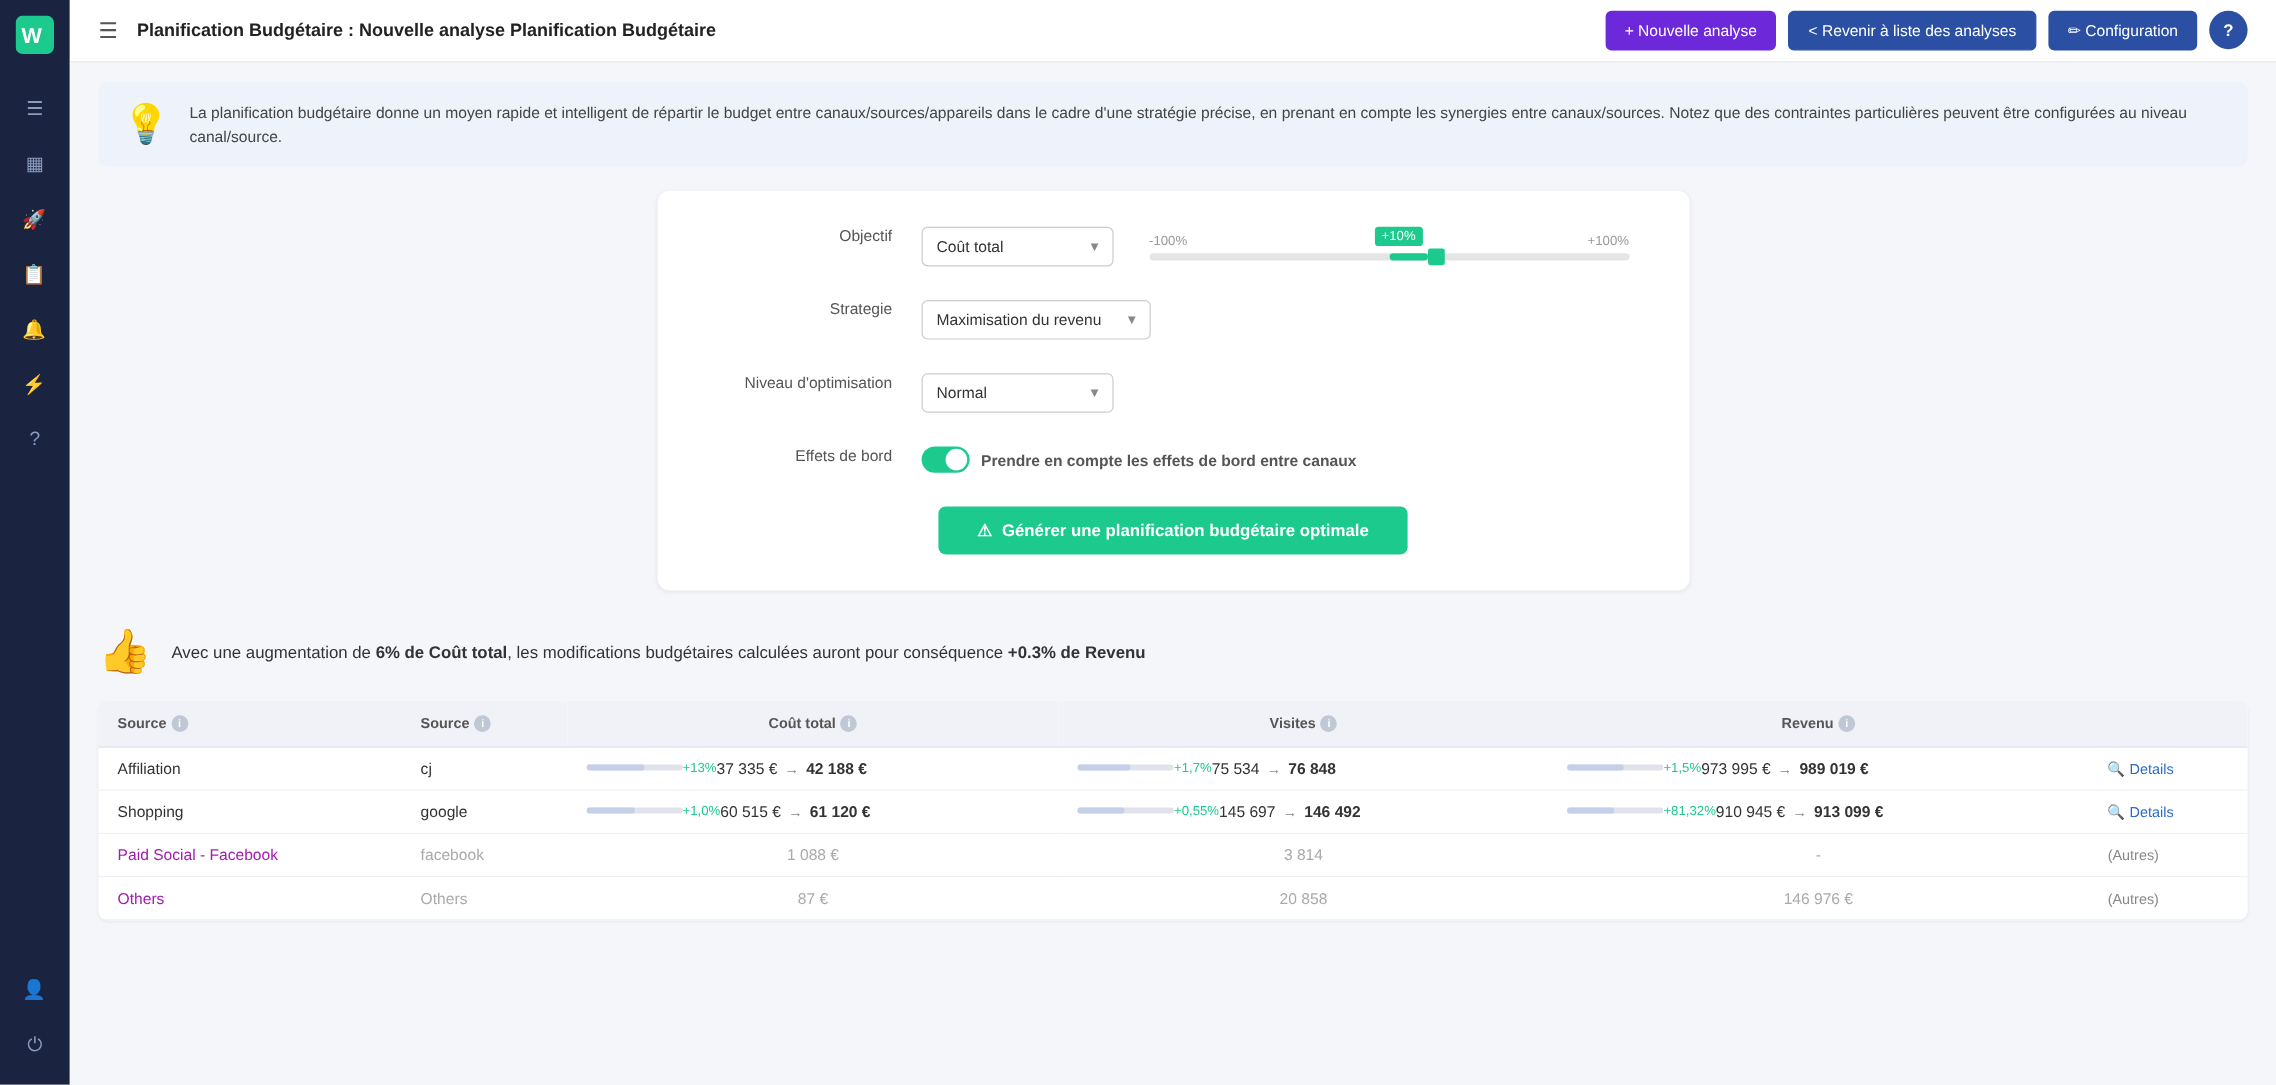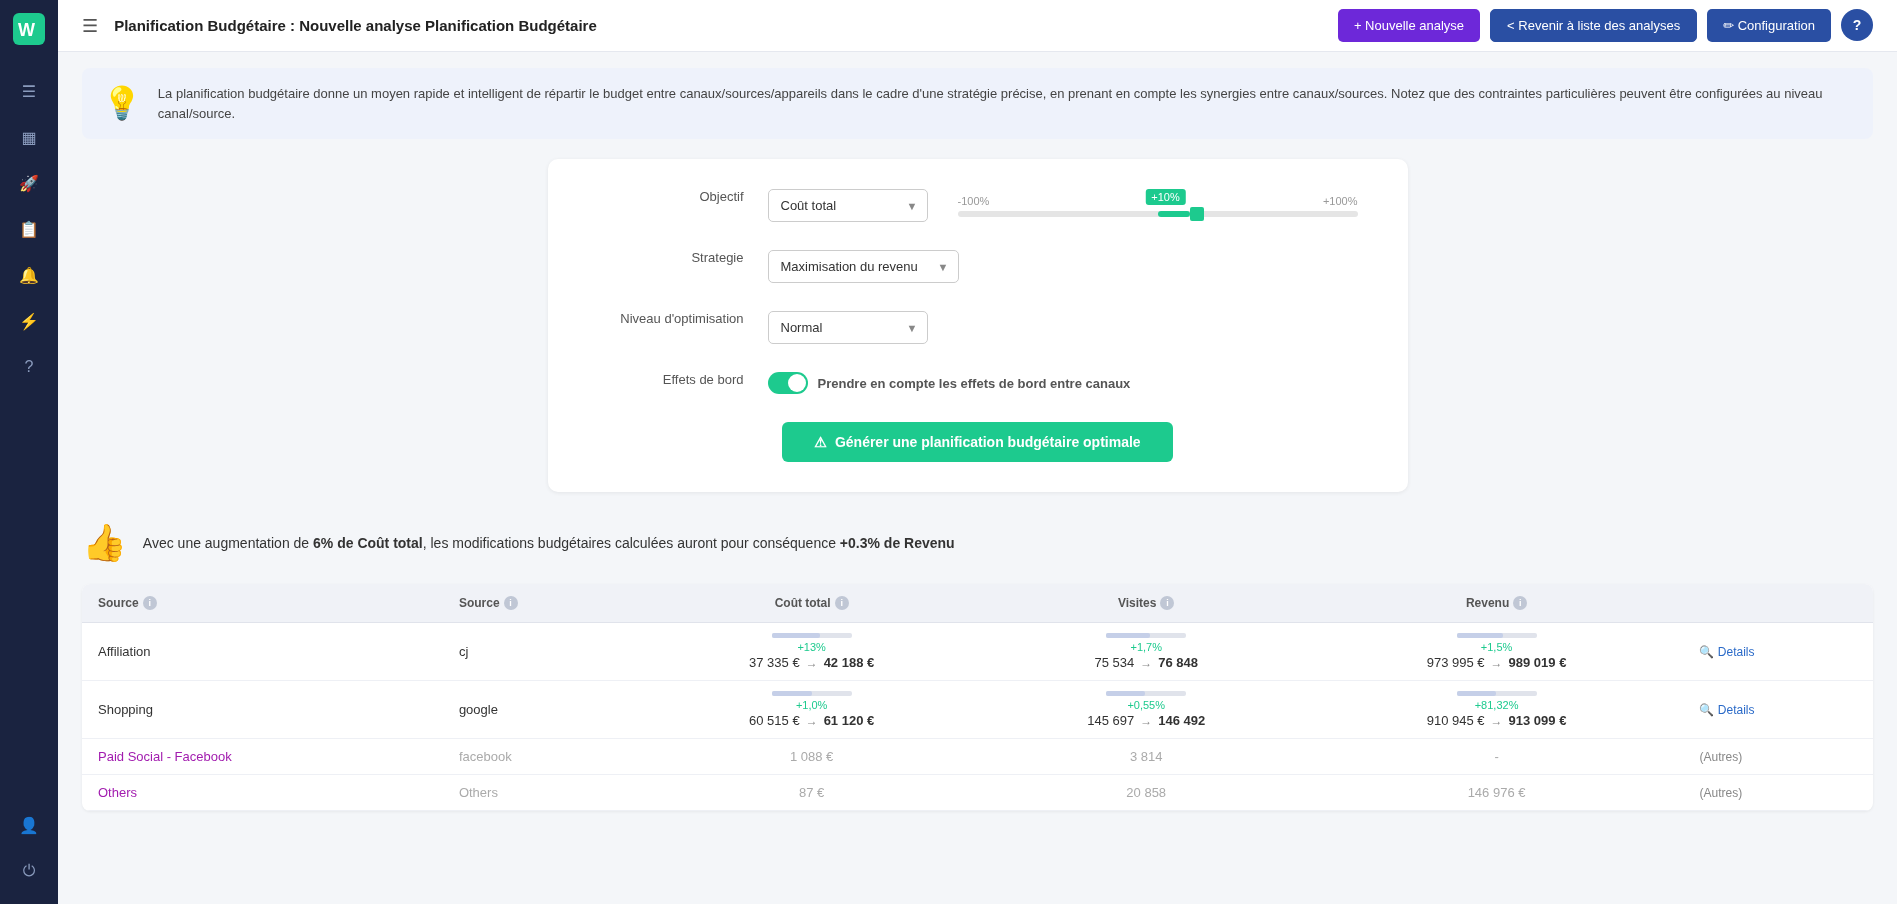--- a/index.html
+++ b/index.html
@@ -332,21 +332,21 @@
       padding: 10px 16px;
       font-size: 13px;
       vertical-align: middle;
     }
 
     .td-metric {
       text-align: center;
     }
     .metric-block {
       display: flex;
-      flex-direction: column;
+      flex-direction: row;
       align-items: center;
     }
     .metric-pct {
       font-size: 11px;
       color: #888;
       margin-bottom: 2px;
     }
     .metric-pct.green { color: #1dca8e; }
     .metric-arrow-row {
       display: flex;

